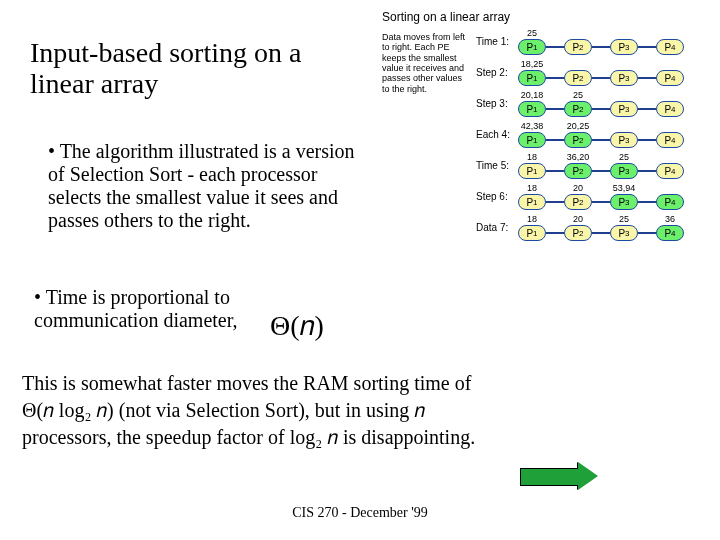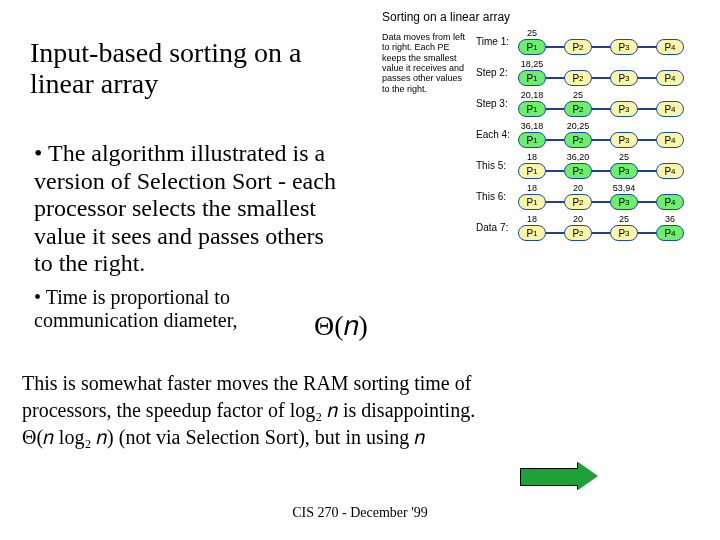--- a/index.html
+++ b/index.html
@@ -16,41 +16,40 @@
   .title {
     position: absolute;
     left: 30px;
     top: 38px;
     width: 320px;
     font-size: 28px;
     line-height: 1.1;
   }
   .bullet1 {
     position: absolute;
-    left: 34px;
+    left: 48px;
     top: 140px;
     width: 310px;
-    font-size: 24px;
+    font-size: 20px;
     line-height: 1.15;
   }
   .bullet2 {
     position: absolute;
     left: 34px;
     top: 286px;
     width: 230px;
     font-size: 20px;
     line-height: 1.15;
   }
   .theta-inline {
     position: absolute;
     left: 270px;
     top: 310px;
     font-size: 28px;
     font-family: "Times New Roman", serif;
-    margin-left: 44px;
   }
   .note {
     position: absolute;
     left: 22px;
     top: 370px;
     width: 520px;
     font-size: 20px;
     line-height: 1.35;
     font-family: "Times New Roman", serif;
   }
@@ -173,22 +172,22 @@
 
 <div class="title">Input-based sorting on a linear array</div>
 
 <div class="bullet1">• The algorithm illustrated is a version of Selection Sort - each processor selects the smallest value it sees and passes others to the right.</div>
 
 <div class="bullet2">• Time is proportional to communication diameter,</div>
 <div class="theta-inline">Θ(𝑛)</div>
 
 <div class="note">
   <div>This is somewhat faster moves the RAM sorting time of</div>
+  <div>Θ(𝑛 log₂ 𝑛) (not via Selection Sort), but in using 𝑛</div>
   <div>processors, the speedup factor of log₂ 𝑛 is disappointing.</div>
-  <div>Θ(𝑛 log₂ 𝑛) (not via Selection Sort), but in using 𝑛</div>
 </div>
 
 <div class="footer">CIS 270 - December '99</div>
 
 <div class="diagram">
   <div class="diagram-title">Sorting on a linear array</div>
   <div id="rows">
       <div class="diag-row">
         <div class="caption"></div>
         <div class="steplabel">Time 1:</div>
@@ -250,60 +249,60 @@
             <div class="link"></div>
             <div class="proc">P<sub>4</sub></div>
           </div>
         </div>
       </div>
       <div class="diag-row">
         <div class="caption"></div>
         <div class="steplabel">Each 4:</div>
         <div class="chain-wrap">
           <div class="above">
-            <span>36,18</span>
+            <span>42,38</span>
             <span>20,25</span>
             <span></span>
             <span></span>
           </div>
           <div class="chain">
             <div class="proc green">P<sub>1</sub></div>
             <div class="link"></div>
             <div class="proc green">P<sub>2</sub></div>
             <div class="link"></div>
             <div class="proc">P<sub>3</sub></div>
             <div class="link"></div>
             <div class="proc">P<sub>4</sub></div>
           </div>
         </div>
       </div>
       <div class="diag-row">
         <div class="caption"></div>
-        <div class="steplabel">This 5:</div>
+        <div class="steplabel">Time 5:</div>
         <div class="chain-wrap">
           <div class="above">
             <span>18</span>
             <span>36,20</span>
             <span>25</span>
             <span></span>
           </div>
           <div class="chain">
             <div class="proc">P<sub>1</sub></div>
             <div class="link"></div>
             <div class="proc green">P<sub>2</sub></div>
             <div class="link"></div>
             <div class="proc green">P<sub>3</sub></div>
             <div class="link"></div>
             <div class="proc">P<sub>4</sub></div>
           </div>
         </div>
       </div>
       <div class="diag-row">
         <div class="caption"></div>
-        <div class="steplabel">This 6:</div>
+        <div class="steplabel">Step 6:</div>
         <div class="chain-wrap">
           <div class="above">
             <span>18</span>
             <span>20</span>
             <span>53,94</span>
             <span></span>
           </div>
           <div class="chain">
             <div class="proc">P<sub>1</sub></div>
             <div class="link"></div>

